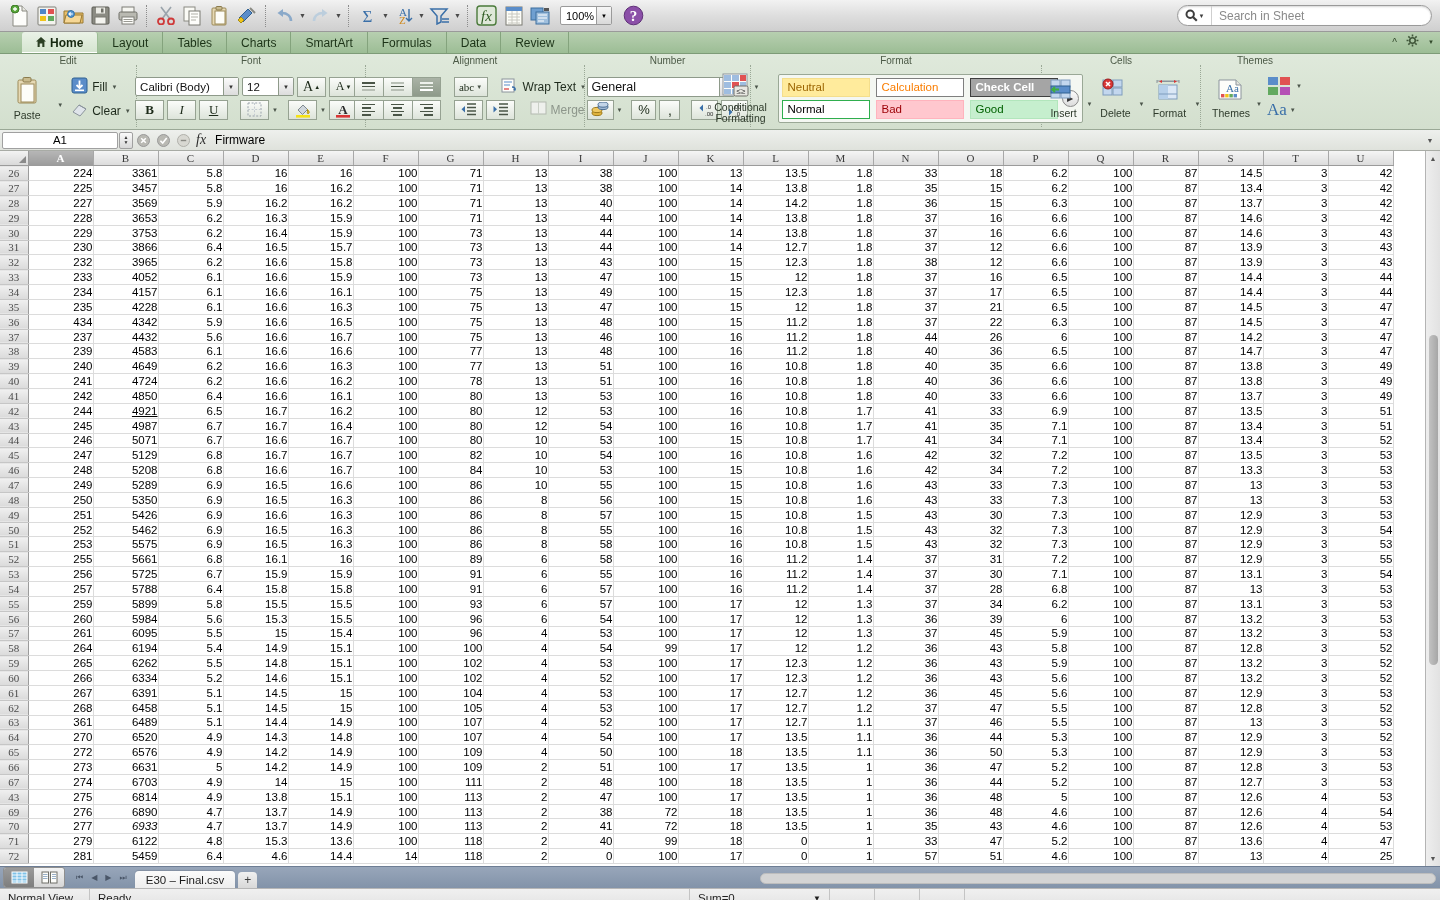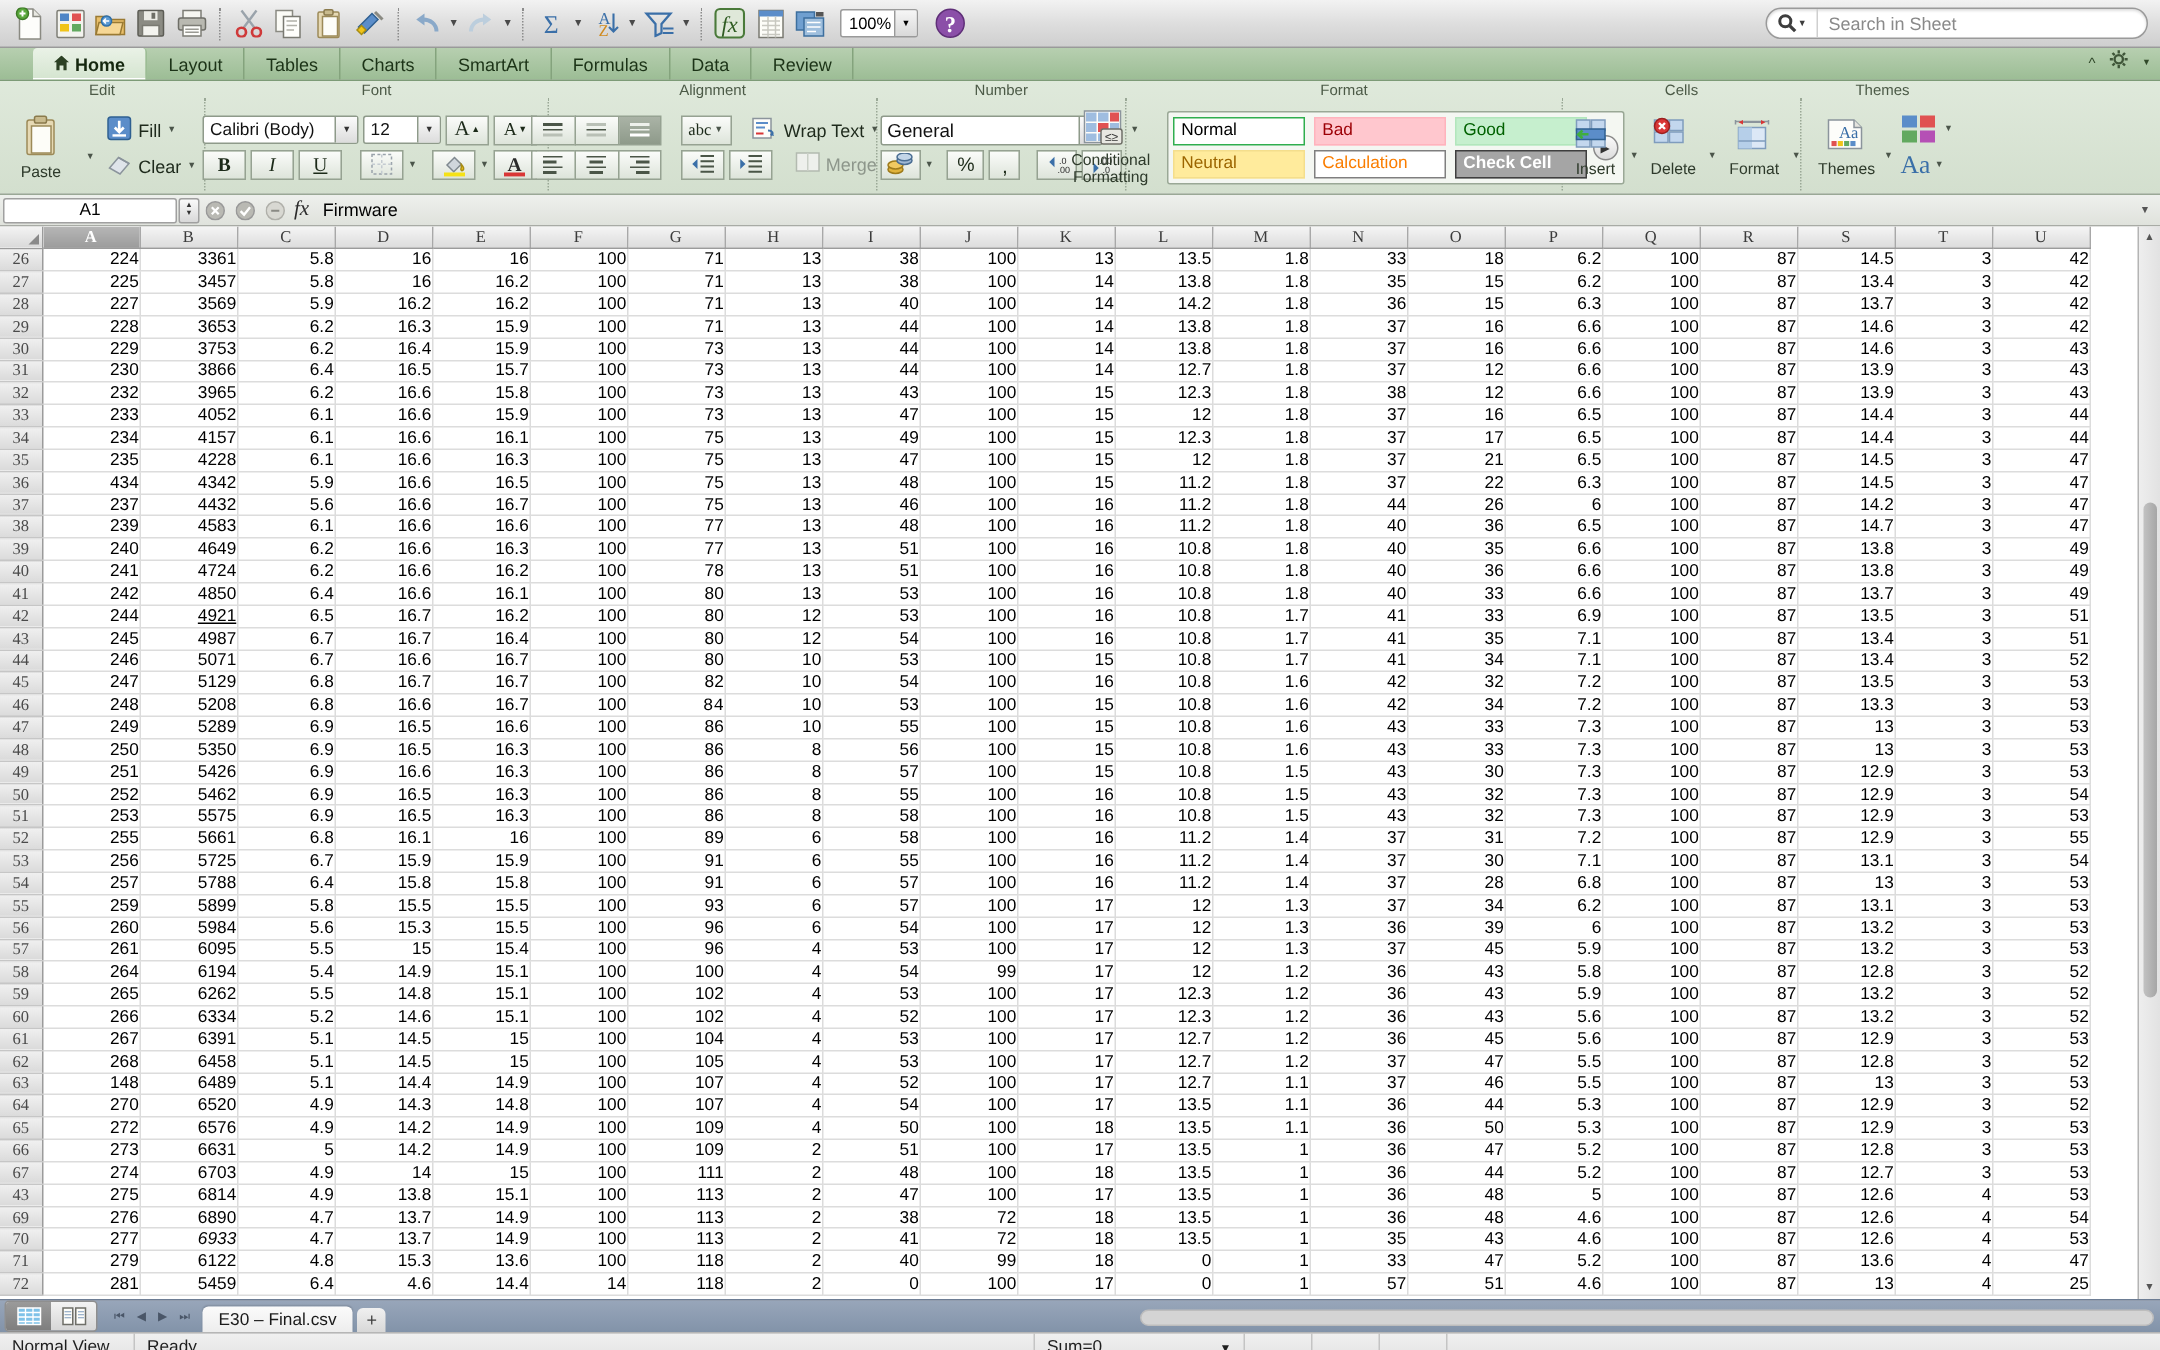--- a/index.html
+++ b/index.html
@@ -876,39 +876,39 @@
             <text x="19" y="21" font-family="Liberation Sans, sans-serif" font-size="8" fill="#333" text-anchor="middle">≤≥</text>
           </svg>
           <span class="mini-caret" style="margin-top:11px;margin-left:2px">▼</span>
         </div>
         <span class="big-lbl" style="line-height:10.5px;text-align:center"><span>Conditional</span><br><span>Formatting</span></span>
       </div>
 
       <div id="styles-box">
         <div class="sgrid">
           <div class="srow2">
+            <div class="style-chip" style="background:#ffeb9c;color:#9c6500;border-color:#f4de8c">
+              <span>Neutral</span>
+            </div>
+            <div class="style-chip" style="background:#ffffff;color:#fa7d00;border-color:#7f7f7f">
+              <span>Calculation</span>
+            </div>
+            <div class="style-chip" style="background:#a5a5a5;color:#ffffff;border-color:#3f3f3f;border-width:1.6px;font-weight:bold">
+              <span>Check Cell</span>
+            </div>
+          </div>
+          <div class="srow2">
             <div class="style-chip" style="background:#ffffff;color:#000000;border-color:#2fae4e;border-width:1.6px">
               <span>Normal</span>
             </div>
             <div class="style-chip" style="background:#ffc7ce;color:#9c0006;border-color:#ffb3bd">
               <span>Bad</span>
             </div>
             <div class="style-chip" style="background:#c6efce;color:#006100;border-color:#b2e6bc">
               <span>Good</span>
-            </div>
-          </div>
-          <div class="srow2">
-            <div class="style-chip" style="background:#ffeb9c;color:#9c6500;border-color:#f4de8c">
-              <span>Neutral</span>
-            </div>
-            <div class="style-chip" style="background:#ffffff;color:#fa7d00;border-color:#7f7f7f">
-              <span>Calculation</span>
-            </div>
-            <div class="style-chip" style="background:#a5a5a5;color:#ffffff;border-color:#3f3f3f;border-width:1.6px;font-weight:bold">
-              <span>Check Cell</span>
             </div>
           </div>
         </div>
         <div class="gal-arrow">▶</div>
       </div>
     </div>
   </div>
   <div class="rgroup-div"></div>
 
   <div class="rgroup" style="width:158px">
@@ -1533,21 +1533,21 @@
           <td class="cell" style="width: 65px;">53</td>
         </tr>
         <tr>
           <th class="rowhead">46</th>
           <td class="cell" style="width: 65px;">248</td>
           <td class="cell" style="width: 65px;">5208</td>
           <td class="cell" style="width: 65px;">6.8</td>
           <td class="cell" style="width: 65px;">16.6</td>
           <td class="cell" style="width: 65px;">16.7</td>
           <td class="cell" style="width: 65px;">100</td>
-          <td class="cell" style="width: 65px; font-family: Liberation Mono, monospace;">84</td>
+          <td class="cell" style="width: 65px;">84</td>
           <td class="cell" style="width: 65px;">10</td>
           <td class="cell" style="width: 65px;">53</td>
           <td class="cell" style="width: 65px;">100</td>
           <td class="cell" style="width: 65px;">15</td>
           <td class="cell" style="width: 65px;">10.8</td>
           <td class="cell" style="width: 65px;">1.6</td>
           <td class="cell" style="width: 65px;">42</td>
           <td class="cell" style="width: 65px;">34</td>
           <td class="cell" style="width: 65px;">7.2</td>
           <td class="cell" style="width: 65px;">100</td>
@@ -1935,21 +1935,21 @@
           <td class="cell" style="width: 65px;">47</td>
           <td class="cell" style="width: 65px;">5.5</td>
           <td class="cell" style="width: 65px;">100</td>
           <td class="cell" style="width: 65px;">87</td>
           <td class="cell" style="width: 65px;">12.8</td>
           <td class="cell" style="width: 65px;">3</td>
           <td class="cell" style="width: 65px;">52</td>
         </tr>
         <tr>
           <th class="rowhead">63</th>
-          <td class="cell" style="width: 65px;">148</td>
+          <td class="cell" style="width: 65px;">361</td>
           <td class="cell" style="width: 65px;">6489</td>
           <td class="cell" style="width: 65px;">5.1</td>
           <td class="cell" style="width: 65px;">14.4</td>
           <td class="cell" style="width: 65px;">14.9</td>
           <td class="cell" style="width: 65px;">100</td>
           <td class="cell" style="width: 65px;">107</td>
           <td class="cell" style="width: 65px;">4</td>
           <td class="cell" style="width: 65px;">52</td>
           <td class="cell" style="width: 65px;">100</td>
           <td class="cell" style="width: 65px;">17</td>

